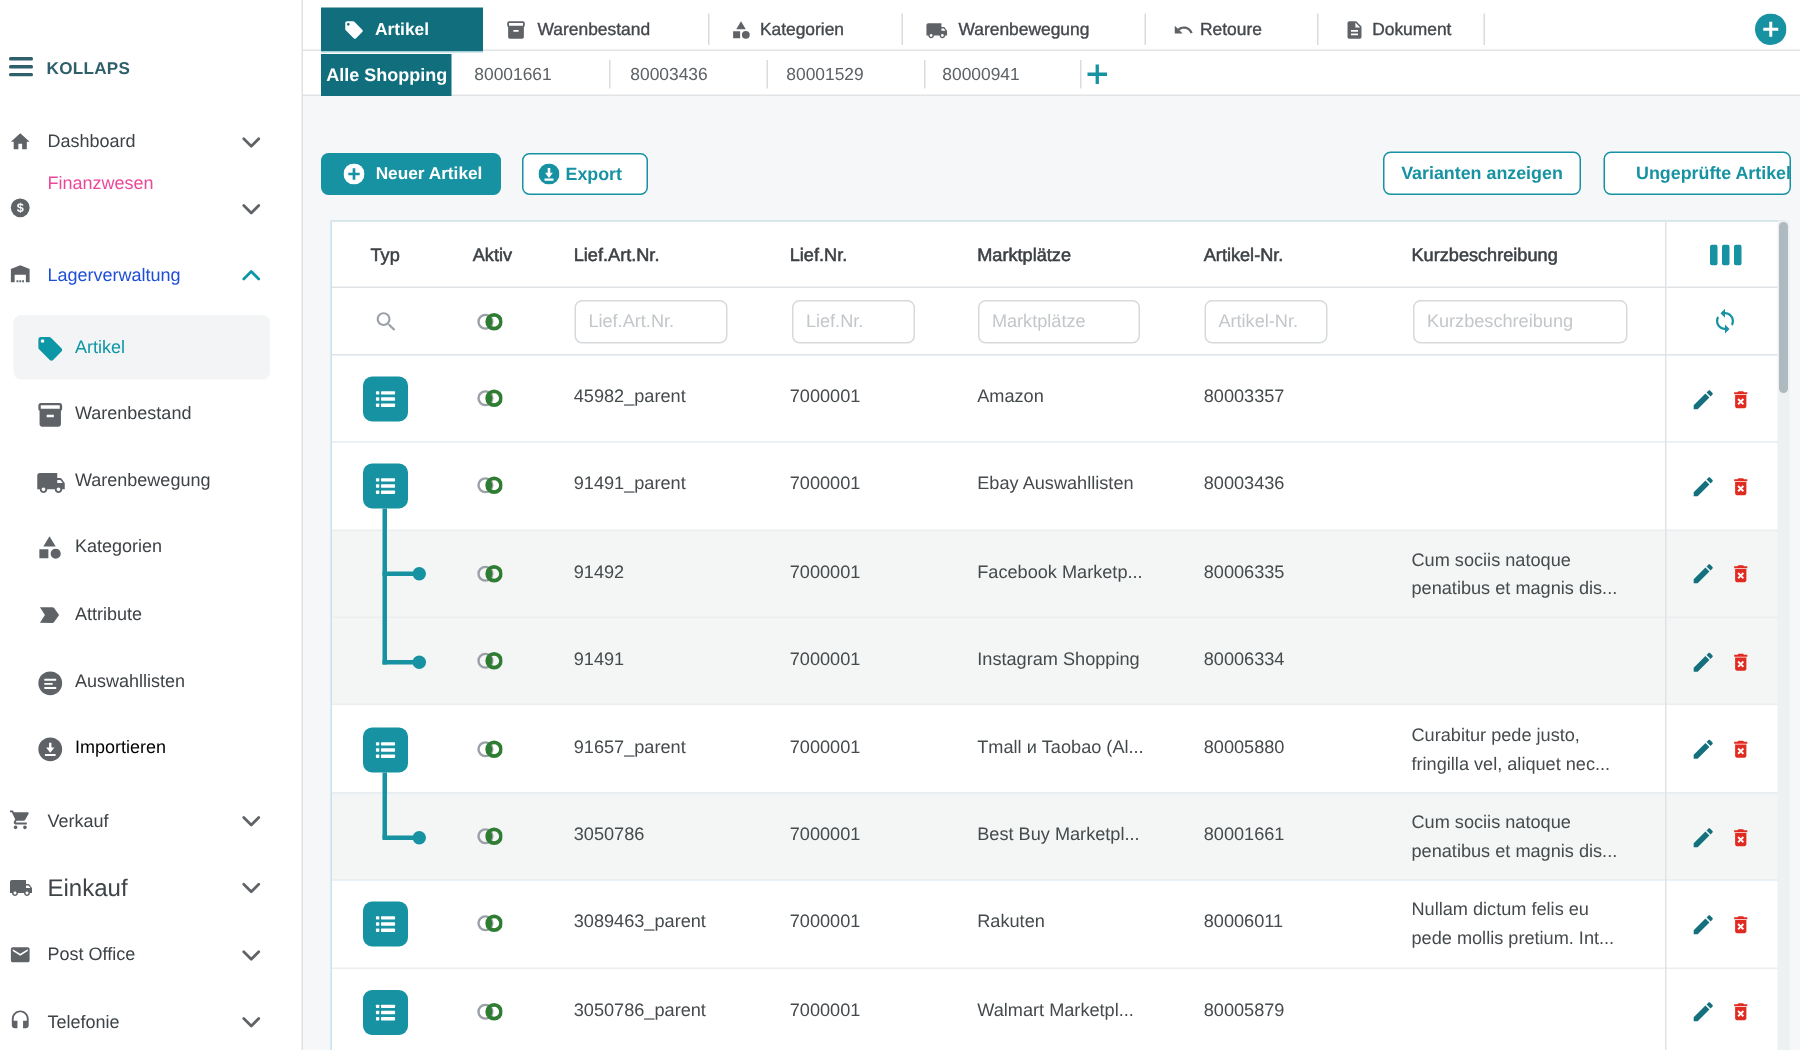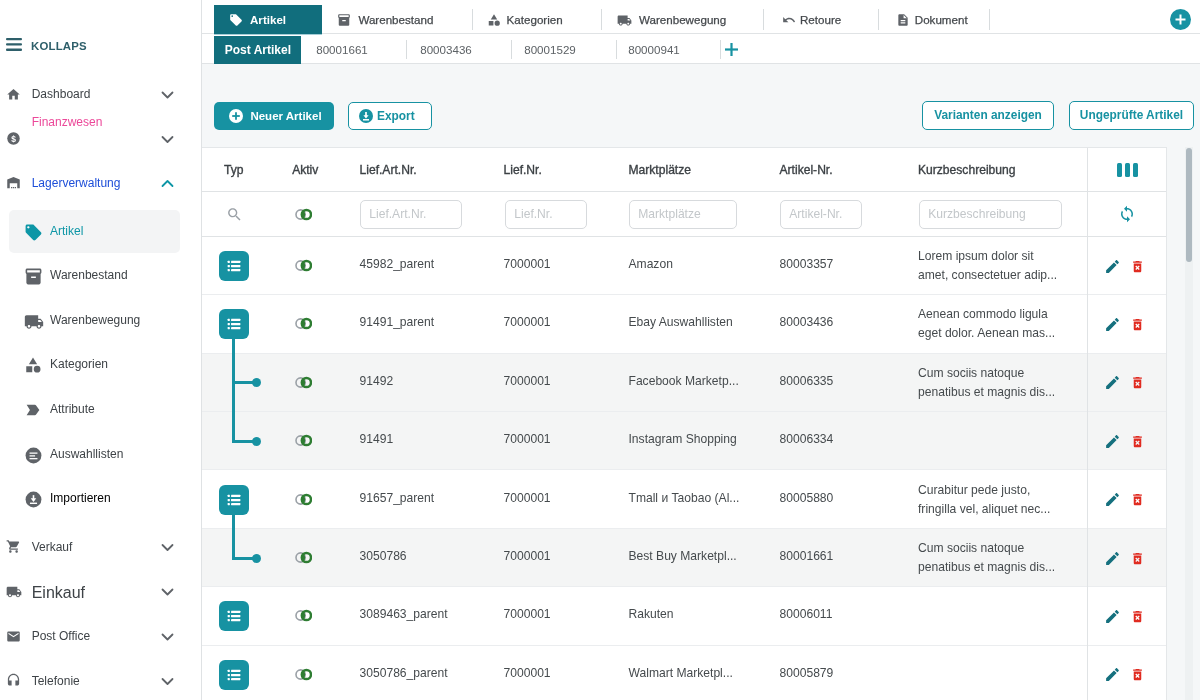--- a/index.html
+++ b/index.html
@@ -37,21 +37,21 @@
 <div style="position:absolute;left:763.3px;top:9px;width:1px;height:21px;background:#d8dcde"></div>
 <div style="position:absolute;left:878px;top:9px;width:1px;height:21px;background:#d8dcde"></div>
 <div style="position:absolute;left:989px;top:9px;width:1px;height:21px;background:#d8dcde"></div>
 <div class="ab" style="left:1170px;top:8.5px"><svg width="21" height="21" viewBox="0 0 21 21" style="">
       <circle cx="10.5" cy="10.5" r="10.5" fill="#1792a2"></circle>
       <line x1="10.5" y1="5.5" x2="10.5" y2="15.5" stroke="#fff" stroke-width="2"></line>
       <line x1="5.5" y1="10.5" x2="15.5" y2="10.5" stroke="#fff" stroke-width="2"></line>
     </svg></div>
 <div style="position:absolute;left:202px;top:35px;width:998px;height:29px;background:#fff;border-bottom:1px solid #e0e3e5"></div>
 <div style="position:absolute;left:214.4px;top:35.5px;width:87px;height:28px;background:#116e7d"></div>
-<div style="position:absolute;left:214.4px;top:35.5px;width:87px;height:28px;text-align:center;font-size:12px;font-weight:700;color:#fff;line-height:28px">Post Artikel</div>
+<div style="position:absolute;left:214.4px;top:35.5px;width:87px;height:28px;text-align:center;font-size:12px;font-weight:700;color:#fff;line-height:28px">Alle Shopping</div>
 <div style="position:absolute;left:290px;top:42px;width:104px;text-align:center;font-size:11.6px;color:#5c6165;line-height:15px">80001661</div>
 <div style="position:absolute;left:394px;top:42px;width:104px;text-align:center;font-size:11.6px;color:#5c6165;line-height:15px">80003436</div>
 <div style="position:absolute;left:498px;top:42px;width:104px;text-align:center;font-size:11.6px;color:#5c6165;line-height:15px">80001529</div>
 <div style="position:absolute;left:602px;top:42px;width:104px;text-align:center;font-size:11.6px;color:#5c6165;line-height:15px">80000941</div>
 <div style="position:absolute;left:405.5px;top:40px;width:1px;height:19px;background:#d8dcde"></div>
 <div style="position:absolute;left:510.5px;top:40px;width:1px;height:19px;background:#d8dcde"></div>
 <div style="position:absolute;left:615.5px;top:40px;width:1px;height:19px;background:#d8dcde"></div>
 <div style="position:absolute;left:719.5px;top:40px;width:1px;height:19px;background:#d8dcde"></div>
 <div class="ab" style="left:724px;top:42px"><svg width="15" height="15" viewBox="0 0 15 15" style="">
       <line x1="7.5" y1="1" x2="7.5" y2="14" stroke="#1792a2" stroke-width="2.2"></line>
@@ -68,22 +68,22 @@
 <div class="ab" style="left:359px;top:108.5px"><svg width="14" height="14" viewBox="0 0 14 14" style="">
       <circle cx="7" cy="7" r="7" fill="#1792a2"></circle>
       <line x1="7" y1="3" x2="7" y2="7.6" stroke="#fff" stroke-width="1.7"></line>
       <path d="M4.4 6.2h5.2L7 9.6z" fill="#fff"></path>
       <line x1="4" y1="10.8" x2="10" y2="10.8" stroke="#fff" stroke-width="1.5"></line>
     </svg></div>
 <div style="position:absolute;left:377px;top:101.5px;width:52px;height:28.5px;font-size:11.9px;font-weight:700;color:#1792a2;line-height:28.5px;">Export</div>
 <div style="position:absolute;left:922px;top:101px;width:132px;height:28.5px;background:#fff;border:1.5px solid #1792a2;border-radius:5px"></div>
 <div style="position:absolute;left:922px;top:101px;width:132px;height:28.5px;font-size:11.9px;font-weight:700;color:#1792a2;line-height:28.5px;text-align:center">Varianten anzeigen</div>
 <div style="position:absolute;left:1069px;top:101px;width:125px;height:28.5px;background:#fff;border:1.5px solid #1792a2;border-radius:5px"></div>
-<div style="position:absolute;left:1069px;top:101px;width:125px;height:26px;font-size:11.9px;font-weight:700;color:#1792a2;line-height:28.5px;text-align:center">Ungeprüfte Artikel</div>
-<div class="ab" style="left:197px;top:147px;width:969.85px;height:553px;background:#7dd3fc;border:1px solid #e4e7e9;border-bottom:none;overflow:hidden" id="card">
+<div style="position:absolute;left:1069px;top:101px;width:125px;height:26px;font-size:11.9px;font-weight:700;color:#1792a2;line-height:28.5px;text-align:right">Ungeprüfte Artikel</div>
+<div class="ab" style="left:220px;top:147px;width:969.85px;height:553px;background:#7dd3fc;border:1px solid #e4e7e9;border-bottom:none;overflow:hidden" id="card">
 <div style="position:absolute;left:0;top:0;width:100%;height:44px;background:#fff;border-bottom:1px solid #e0e3e5"></div>
 <div style="position:absolute;left:-14.25px;top:14.5px;width:100px;text-align:center;font-size:12.1px;color:#3c4145;-webkit-text-stroke:0.35px #3c4145">Typ</div>
 <div style="position:absolute;left:57.25px;top:14.5px;width:100px;text-align:center;font-size:12.1px;color:#3c4145;-webkit-text-stroke:0.35px #3c4145">Aktiv</div>
 <div style="position:absolute;left:161.5px;top:15px;font-size:12.1px;color:#3c4145;-webkit-text-stroke:0.35px #3c4145;white-space:nowrap">Lief.Art.Nr.</div>
 <div style="position:absolute;left:305.5px;top:15px;font-size:12.1px;color:#3c4145;-webkit-text-stroke:0.35px #3c4145;white-space:nowrap">Lief.Nr.</div>
 <div style="position:absolute;left:430.5px;top:15px;font-size:12.1px;color:#3c4145;-webkit-text-stroke:0.35px #3c4145;white-space:nowrap">Marktplätze</div>
 <div style="position:absolute;left:581.5px;top:15px;font-size:12.1px;color:#3c4145;-webkit-text-stroke:0.35px #3c4145;white-space:nowrap">Artikel-Nr.</div>
 <div style="position:absolute;left:720px;top:15px;font-size:12.1px;color:#3c4145;-webkit-text-stroke:0.35px #3c4145;white-space:nowrap">Kurzbeschreibung</div>
 <div class="ab" style="left:919px;top:15px"><svg width="22" height="14" viewBox="0 0 22 14" style="">
         <g fill="#1792a2">
@@ -123,21 +123,20 @@
       </svg></div>
 <div class="ab" style="left:97.25px;top:110.0px"><svg width="17" height="15" viewBox="0 0 17 15" style="">
         <circle cx="5.6" cy="7.5" r="4.6" fill="none" stroke="#9aa0a6" stroke-width="1.6"></circle>
         <circle cx="11.4" cy="7.5" r="4.6" fill="none" stroke="#2e7d32" stroke-width="2.5"></circle>
         <path d="M8.5 3.9 a4.6 4.6 0 0 1 0 7.2 a4.6 4.6 0 0 1 0 -7.2z" fill="#2e7d32"></path>
       </svg></div>
 <div style="position:absolute;left:161.5px;top:109.0px;font-size:12.1px;color:#454a4d;white-space:nowrap">45982_parent</div>
 <div style="position:absolute;left:305.5px;top:109.0px;font-size:12.1px;color:#454a4d">7000001</div>
 <div style="position:absolute;left:430.5px;top:109.0px;font-size:12.1px;color:#454a4d;white-space:nowrap">Amazon</div>
 <div style="position:absolute;left:581.5px;top:109.0px;font-size:12.1px;color:#454a4d">80003357</div>
-<div style="position:absolute;left:720px;top:99.0px;width:160px;font-size:12.1px;color:#454a4d;line-height:19px;white-space:nowrap">Lorem ipsum dolor sit<br>amet, consectetuer adip...</div>
 <div class="ab" style="left:906.0px;top:109.5px"><svg width="17" height="17" viewBox="0 0 24 24" style="">
         <path d="M3 17.25V21h3.75L17.81 9.94l-3.75-3.75L3 17.25zM20.71 7.04c.39-.39.39-1.02 0-1.41l-2.34-2.34c-.39-.39-1.02-.39-1.41 0l-1.83 1.83 3.75 3.75 1.83-1.83z" fill="#15707e"></path>
       </svg></div>
 <div class="ab" style="left:932.0px;top:110.5px"><svg width="15" height="15" viewBox="0 0 24 24" style="">
         <path d="M6 19c0 1.1.9 2 2 2h8c1.1 0 2-.9 2-2V7H6v12zM8.46 11.88l1.41-1.41L12 12.59l2.12-2.12 1.41 1.41L13.41 14l2.12 2.12-1.41 1.41L12 15.41l-2.12 2.12-1.41-1.41L10.59 14l-2.13-2.12zM15.5 4l-1-1h-5l-1 1H5v2h14V4h-3.5z" fill="#e02b20"></path>
       </svg></div>
 <div style="position:absolute;left:0;top:147.2px;width:100%;height:58.4px;background:#fff;border-bottom:1px solid #ebedef"></div>
 <div style="position:absolute;left:20.75px;top:161.39999999999998px;width:30px;height:30px;background:#1792a2;border-radius:6px"></div>
 <div class="ab" style="left:26.75px;top:167.39999999999998px"><svg width="18" height="18" viewBox="0 0 24 24" style="">
         <g fill="#fff">
@@ -151,21 +150,20 @@
       </svg></div>
 <div class="ab" style="left:97.25px;top:168.39999999999998px"><svg width="17" height="15" viewBox="0 0 17 15" style="">
         <circle cx="5.6" cy="7.5" r="4.6" fill="none" stroke="#9aa0a6" stroke-width="1.6"></circle>
         <circle cx="11.4" cy="7.5" r="4.6" fill="none" stroke="#2e7d32" stroke-width="2.5"></circle>
         <path d="M8.5 3.9 a4.6 4.6 0 0 1 0 7.2 a4.6 4.6 0 0 1 0 -7.2z" fill="#2e7d32"></path>
       </svg></div>
 <div style="position:absolute;left:161.5px;top:167.39999999999998px;font-size:12.1px;color:#454a4d;white-space:nowrap">91491_parent</div>
 <div style="position:absolute;left:305.5px;top:167.39999999999998px;font-size:12.1px;color:#454a4d">7000001</div>
 <div style="position:absolute;left:430.5px;top:167.39999999999998px;font-size:12.1px;color:#454a4d;white-space:nowrap">Ebay Auswahllisten</div>
 <div style="position:absolute;left:581.5px;top:167.39999999999998px;font-size:12.1px;color:#454a4d">80003436</div>
-<div style="position:absolute;left:720px;top:157.39999999999998px;width:160px;font-size:12.1px;color:#454a4d;line-height:19px;white-space:nowrap">Aenean commodo ligula<br>eget dolor. Aenean mas...</div>
 <div class="ab" style="left:906.0px;top:167.89999999999998px"><svg width="17" height="17" viewBox="0 0 24 24" style="">
         <path d="M3 17.25V21h3.75L17.81 9.94l-3.75-3.75L3 17.25zM20.71 7.04c.39-.39.39-1.02 0-1.41l-2.34-2.34c-.39-.39-1.02-.39-1.41 0l-1.83 1.83 3.75 3.75 1.83-1.83z" fill="#15707e"></path>
       </svg></div>
 <div class="ab" style="left:932.0px;top:168.89999999999998px"><svg width="15" height="15" viewBox="0 0 24 24" style="">
         <path d="M6 19c0 1.1.9 2 2 2h8c1.1 0 2-.9 2-2V7H6v12zM8.46 11.88l1.41-1.41L12 12.59l2.12-2.12 1.41 1.41L13.41 14l2.12 2.12-1.41 1.41L12 15.41l-2.12 2.12-1.41-1.41L10.59 14l-2.13-2.12zM15.5 4l-1-1h-5l-1 1H5v2h14V4h-3.5z" fill="#e02b20"></path>
       </svg></div>
 <div style="position:absolute;left:0;top:205.6px;width:100%;height:58.4px;background:#f4f5f5;border-bottom:1px solid #ebedef"></div>
 <div class="ab" style="left:97.25px;top:226.79999999999998px"><svg width="17" height="15" viewBox="0 0 17 15" style="">
         <circle cx="5.6" cy="7.5" r="4.6" fill="none" stroke="#9aa0a6" stroke-width="1.6"></circle>
         <circle cx="11.4" cy="7.5" r="4.6" fill="none" stroke="#2e7d32" stroke-width="2.5"></circle>
@@ -257,20 +255,21 @@
       </svg></div>
 <div class="ab" style="left:97.25px;top:460.4px"><svg width="17" height="15" viewBox="0 0 17 15" style="">
         <circle cx="5.6" cy="7.5" r="4.6" fill="none" stroke="#9aa0a6" stroke-width="1.6"></circle>
         <circle cx="11.4" cy="7.5" r="4.6" fill="none" stroke="#2e7d32" stroke-width="2.5"></circle>
         <path d="M8.5 3.9 a4.6 4.6 0 0 1 0 7.2 a4.6 4.6 0 0 1 0 -7.2z" fill="#2e7d32"></path>
       </svg></div>
 <div style="position:absolute;left:161.5px;top:459.4px;font-size:12.1px;color:#454a4d;white-space:nowrap">3089463_parent</div>
 <div style="position:absolute;left:305.5px;top:459.4px;font-size:12.1px;color:#454a4d">7000001</div>
 <div style="position:absolute;left:430.5px;top:459.4px;font-size:12.1px;color:#454a4d;white-space:nowrap">Rakuten</div>
 <div style="position:absolute;left:581.5px;top:459.4px;font-size:12.1px;color:#454a4d">80006011</div>
+<div style="position:absolute;left:720px;top:449.4px;width:160px;font-size:12.1px;color:#454a4d;line-height:19px;white-space:nowrap">Nullam dictum felis eu<br>pede mollis pretium. Int...</div>
 <div class="ab" style="left:906.0px;top:459.9px"><svg width="17" height="17" viewBox="0 0 24 24" style="">
         <path d="M3 17.25V21h3.75L17.81 9.94l-3.75-3.75L3 17.25zM20.71 7.04c.39-.39.39-1.02 0-1.41l-2.34-2.34c-.39-.39-1.02-.39-1.41 0l-1.83 1.83 3.75 3.75 1.83-1.83z" fill="#15707e"></path>
       </svg></div>
 <div class="ab" style="left:932.0px;top:460.9px"><svg width="15" height="15" viewBox="0 0 24 24" style="">
         <path d="M6 19c0 1.1.9 2 2 2h8c1.1 0 2-.9 2-2V7H6v12zM8.46 11.88l1.41-1.41L12 12.59l2.12-2.12 1.41 1.41L13.41 14l2.12 2.12-1.41 1.41L12 15.41l-2.12 2.12-1.41-1.41L10.59 14l-2.13-2.12zM15.5 4l-1-1h-5l-1 1H5v2h14V4h-3.5z" fill="#e02b20"></path>
       </svg></div>
 <div style="position:absolute;left:0;top:497.6px;width:100%;height:58.4px;background:#fff;border-bottom:1px solid #ebedef"></div>
 <div style="position:absolute;left:20.75px;top:511.80000000000007px;width:30px;height:30px;background:#1792a2;border-radius:6px"></div>
 <div class="ab" style="left:26.75px;top:517.8000000000001px"><svg width="18" height="18" viewBox="0 0 24 24" style="">
         <g fill="#fff">

